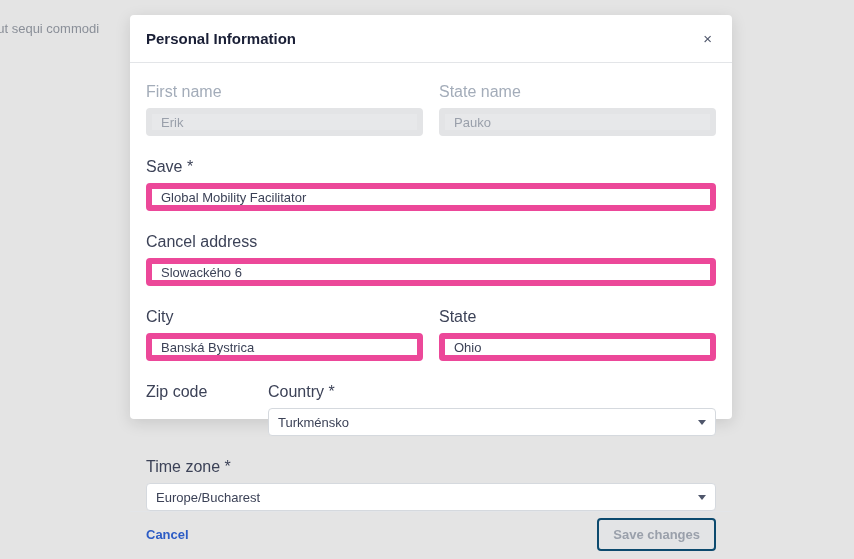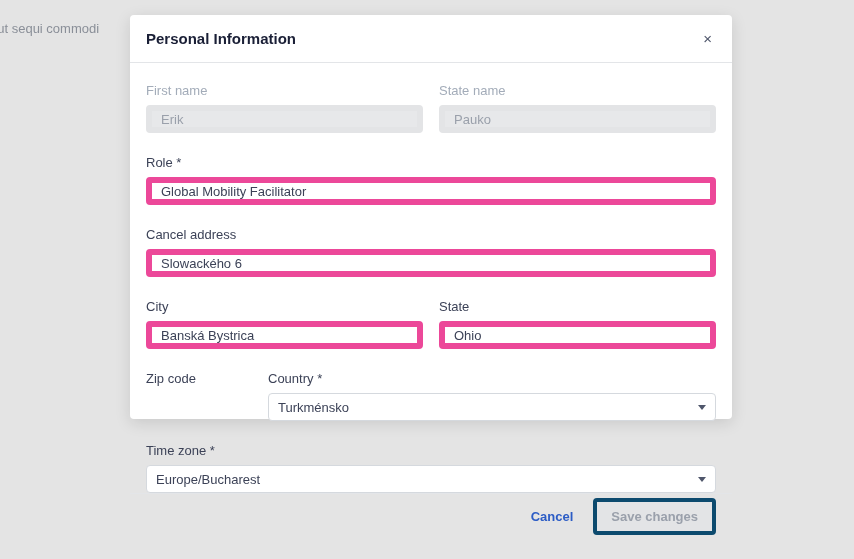--- a/index.html
+++ b/index.html
@@ -56,21 +56,21 @@
     flex: 1;
     padding: 20px 16px 0 16px;
   }
   .row { display: flex; gap: 16px; }
   .row + .row { margin-top: 22px; }
   .field { display: flex; flex-direction: column; }
   .field.grow { flex: 1; }
   .field.half { flex: 1; }
   .field.zip { flex: 0 0 106px; }
   .label {
-    font-size: 13px;
+    font-size: 16px;
     color: #3c4257;
     margin-bottom: 7px;
   }
   .label.muted { color: #a3acb9; }
   .text-input {
     height: 28px;
     border: 6px solid #ec4899;
     border-radius: 4px;
     background: #ffffff;
     font-family: "Liberation Sans", sans-serif;
@@ -104,36 +104,36 @@
     border-right: 4px solid transparent;
     border-top: 5px solid #4f566b;
     margin-left: 8px;
     flex: 0 0 auto;
   }
   .modal-footer {
     flex: 0 0 45px;
     border-top: 1px solid #e3e5e8;
     display: flex;
     align-items: center;
-    justify-content: flex-end;
+    justify-content: space-between;
     gap: 20px;
     padding: 0 16px;
   }
   .cancel-btn {
     background: none;
     border: none;
     font-family: "Liberation Sans", sans-serif;
     font-size: 13px;
     font-weight: bold;
     color: #2c5cc5;
     cursor: pointer;
   }
   .save-btn {
     background: #e3e4e6;
-    border: 4px solid #0c4a6e;
+    border: 2px solid #0c4a6e;
     border-radius: 4px;
     font-family: "Liberation Sans", sans-serif;
     font-size: 13px;
     font-weight: bold;
     color: #9aa0ab;
     padding: 7px 14px;
     cursor: default;
   }
 </style>
 </head>
@@ -156,21 +156,21 @@
         <input class="text-input" type="text" disabled="" value="Erik" style="">
       </div>
       <div class="field half">
         <label class="label muted">State name</label>
         <input class="text-input" type="text" disabled="" value="Pauko" style="">
       </div>
     </div>
 
     <div class="row">
       <div class="field grow">
-        <label class="label">Role *</label>
+        <label class="label">Save *</label>
         <input class="text-input" type="text" value="Global Mobility Facilitator" style="">
       </div>
     </div>
 
     <div class="row">
       <div class="field grow">
         <label class="label">Cancel address</label>
         <input class="text-input" type="text" value="Slowackého 6" style="">
       </div>
     </div>

